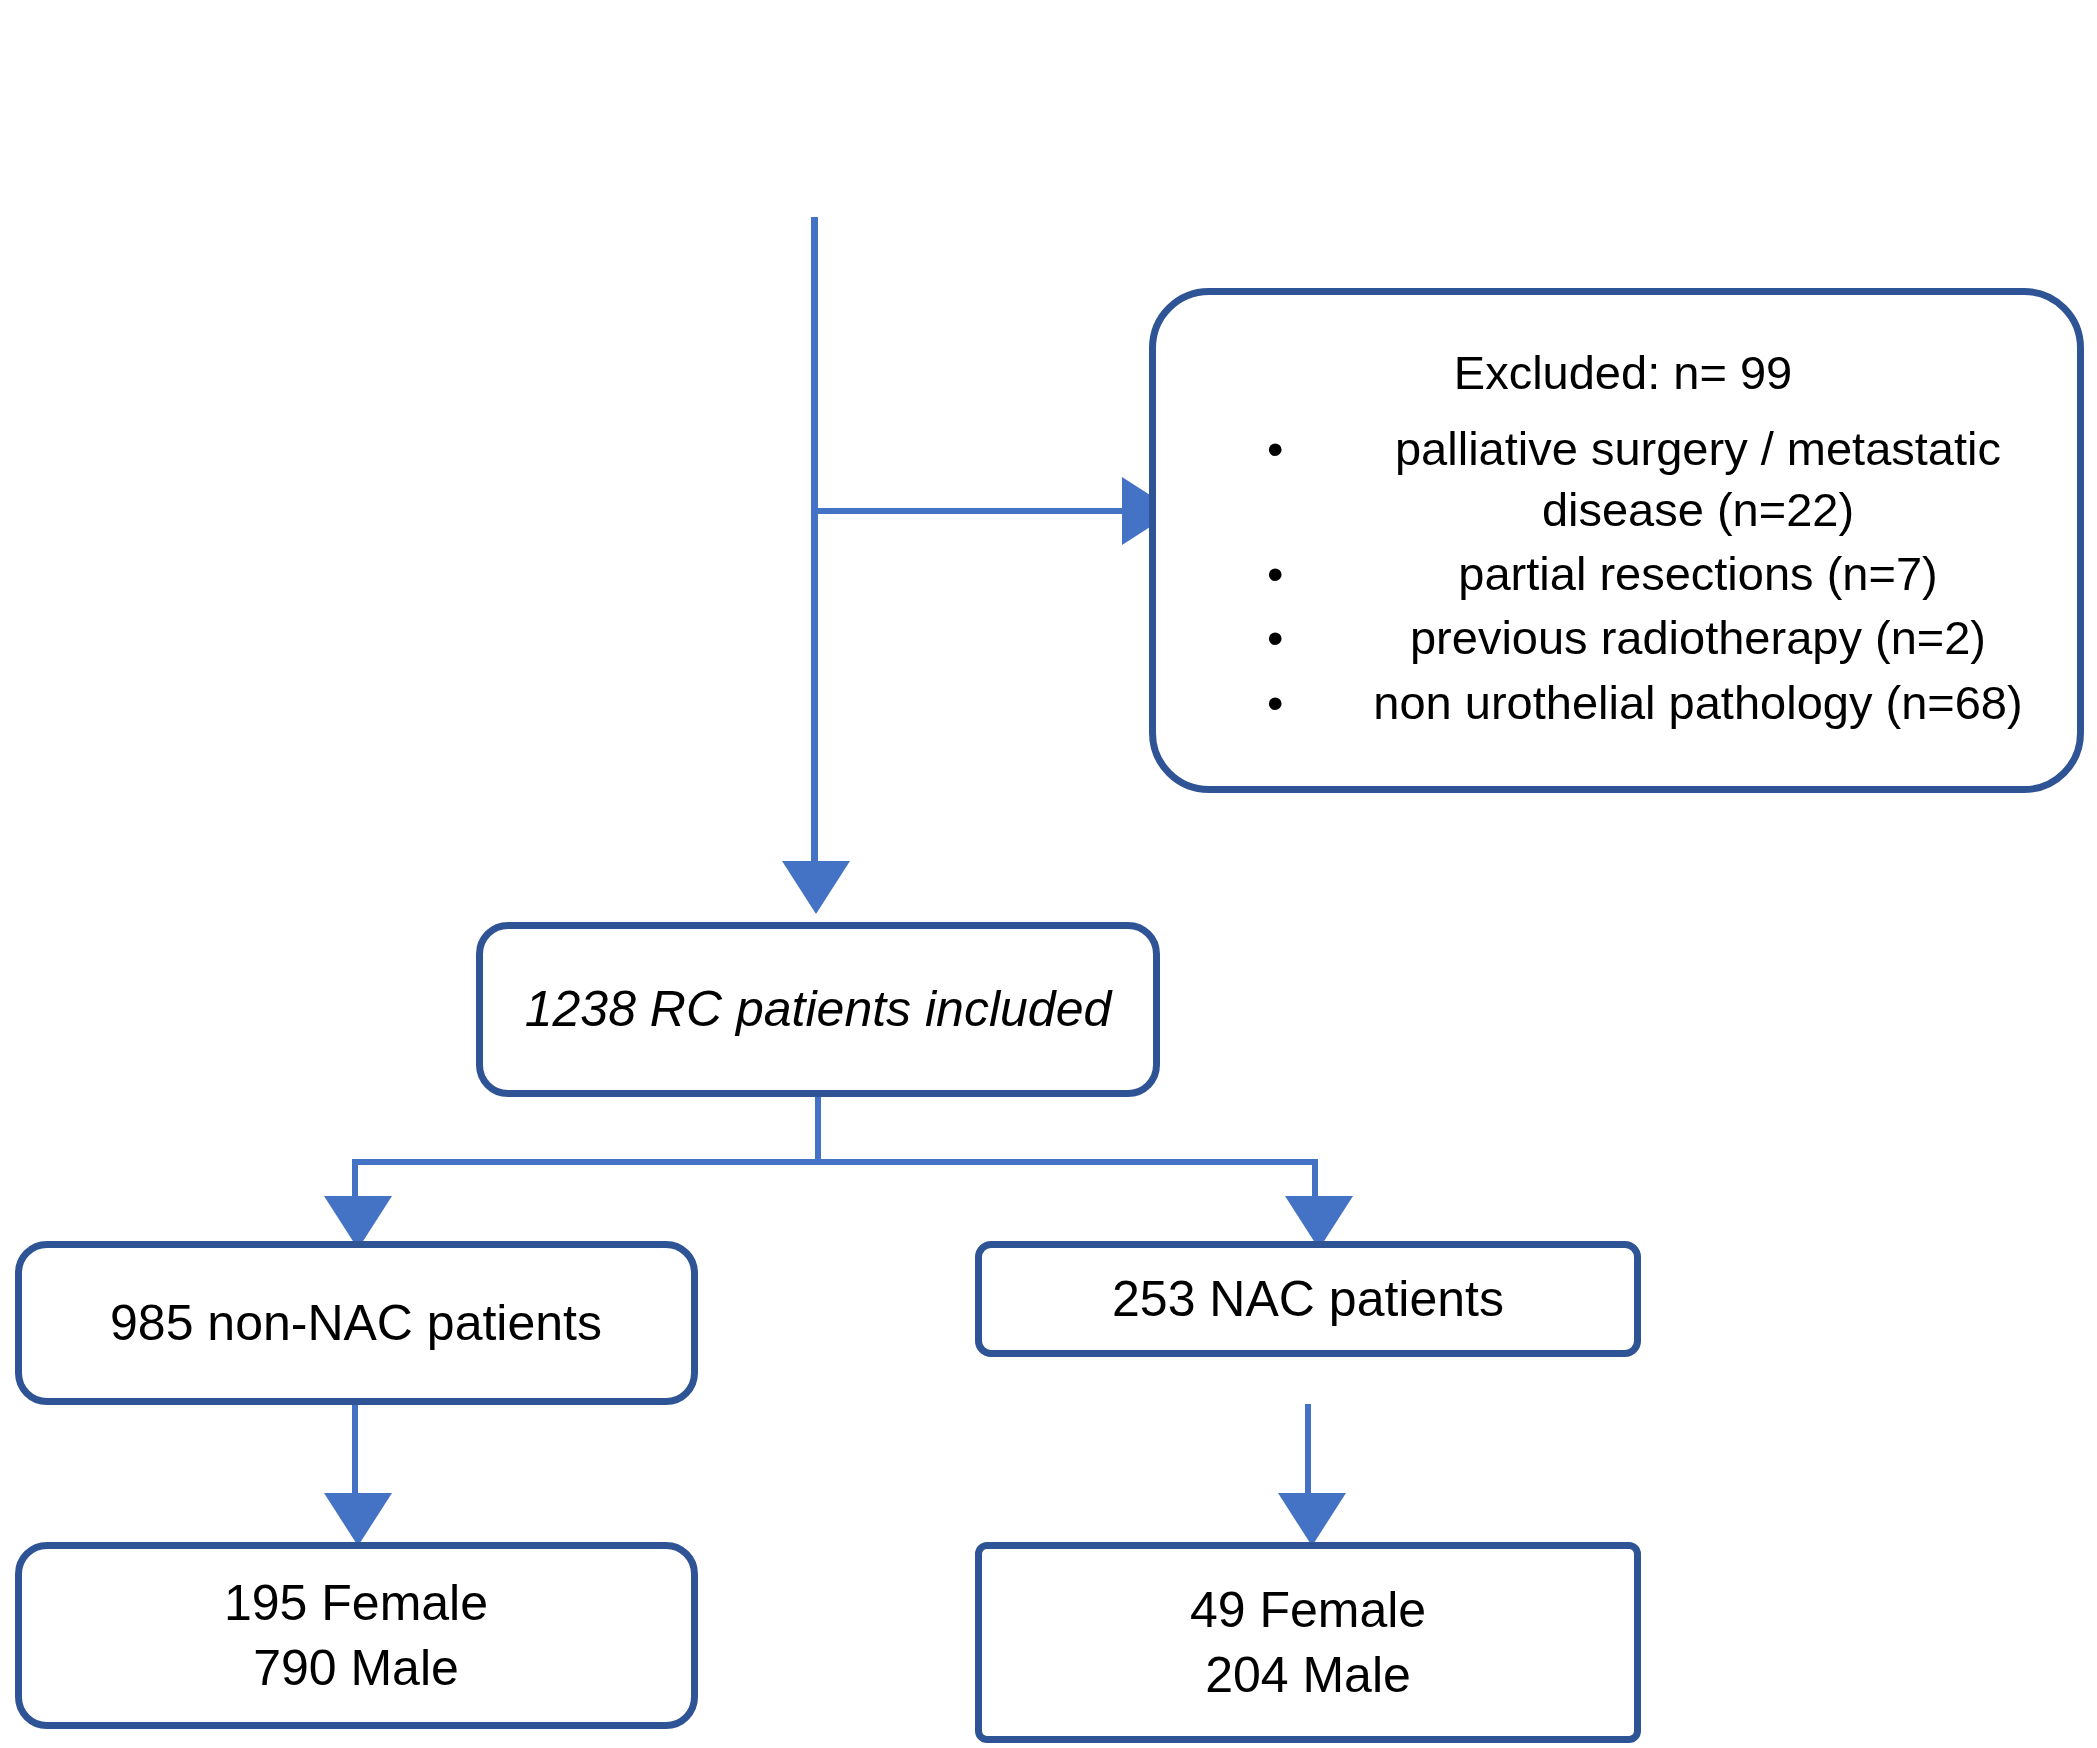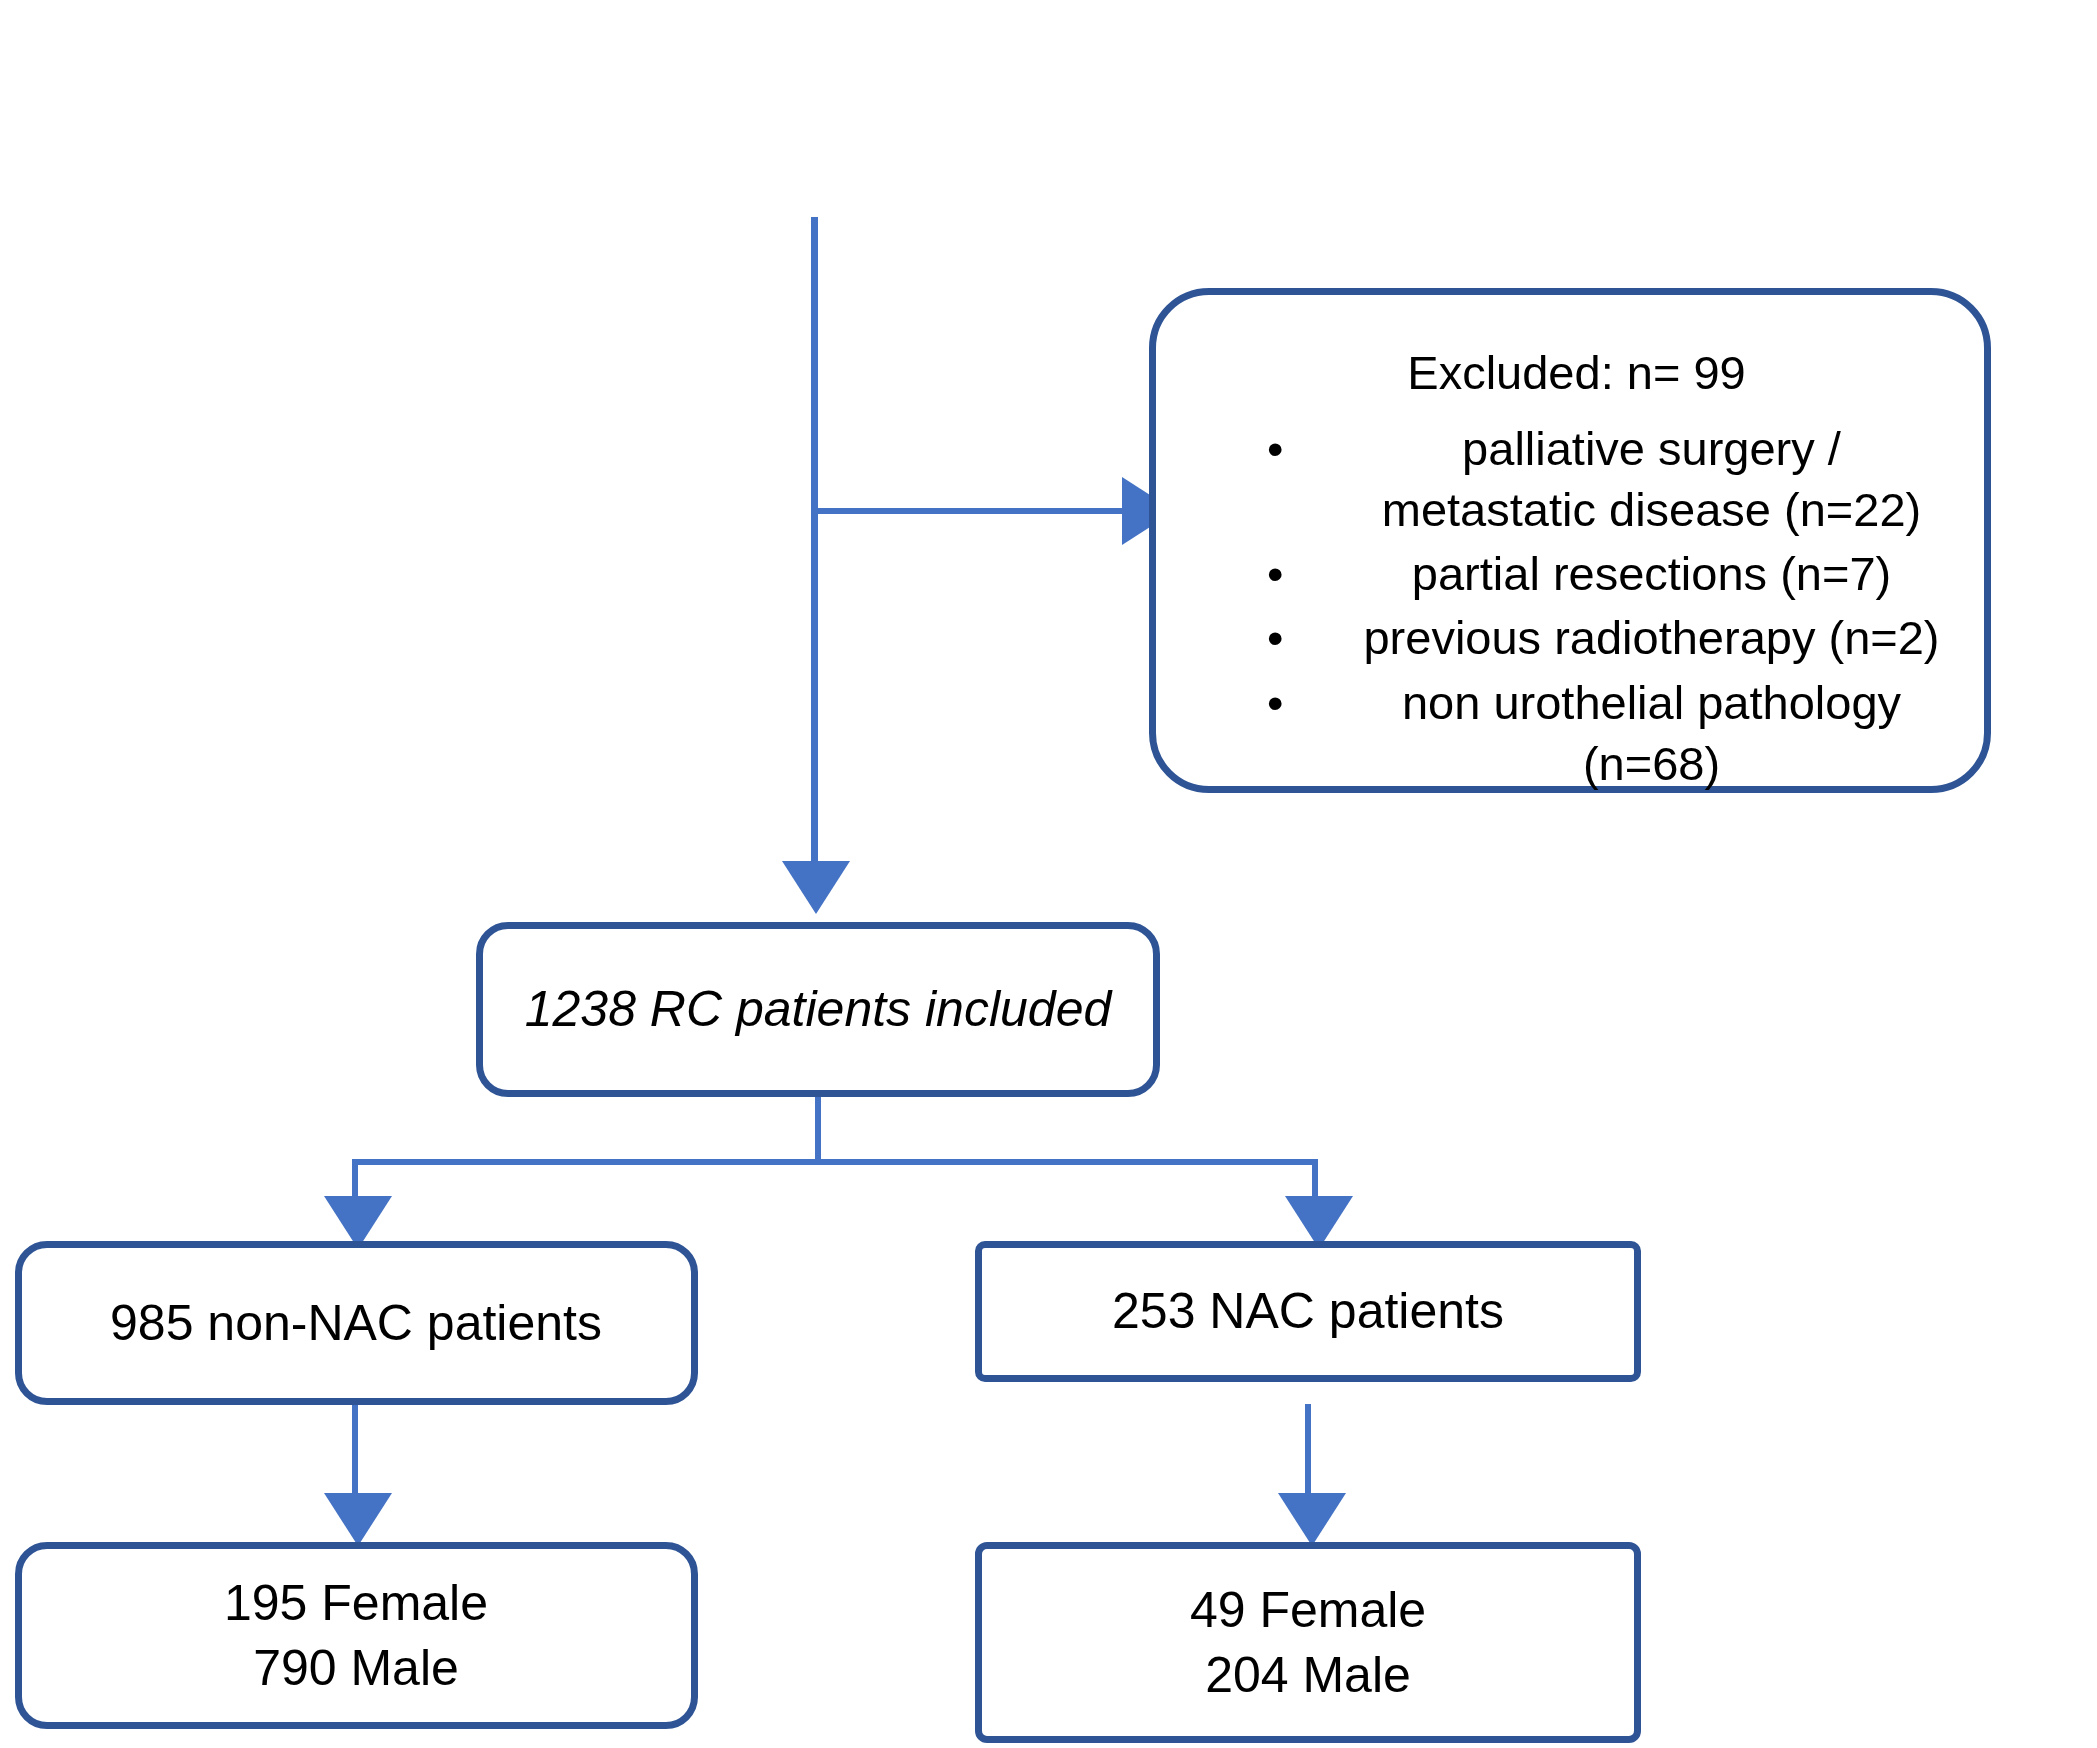--- a/index.html
+++ b/index.html
@@ -31,40 +31,40 @@
     white-space: pre-line;
   }
 
   
   #node-identified {
     left: 483px; top: 6.4px; width: 676px; height: 211px;
     border-radius: 35px;
     font-size: 50px;
   }
   #node-excluded {
-    left: 1149px; top: 288px; width: 842px; height: 505px;
+    left: 1149px; top: 288px; width: 935px; height: 505px;
     border-radius: 60px;
     display: block;
     padding: 47px 35px 0 48px;
     font-size: 47px;
   }
   #node-included {
     left: 476px; top: 922px; width: 684px; height: 175px;
     border-radius: 32px;
     font-size: 50px;
     font-style: italic;
   }
   #node-nonnac {
     left: 14.5px; top: 1241px; width: 683px; height: 164px;
     border-radius: 32px;
     font-size: 50px;
   }
   #node-nac {
-    left: 975px; top: 1241px; width: 666px; height: 141px;
-    border-radius: 10px;
+    left: 975px; top: 1241px; width: 666px; height: 116px;
+    border-radius: 16px;
     font-size: 50px;
   }
   #node-nonnac-sex {
     left: 14.5px; top: 1542px; width: 683px; height: 187px;
     border-radius: 32px;
     font-size: 50px;
   }
   #node-nac-sex {
     left: 975px; top: 1542px; width: 666px; height: 201px;
     border-radius: 12px;

